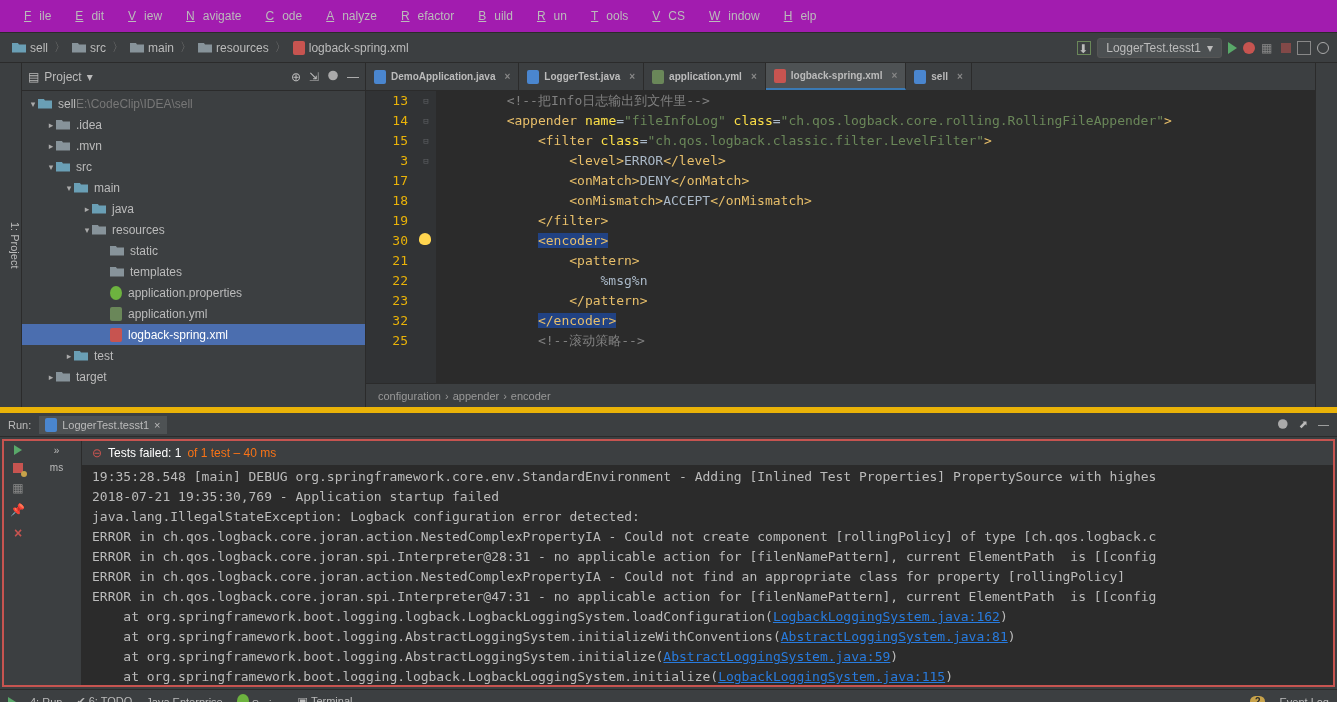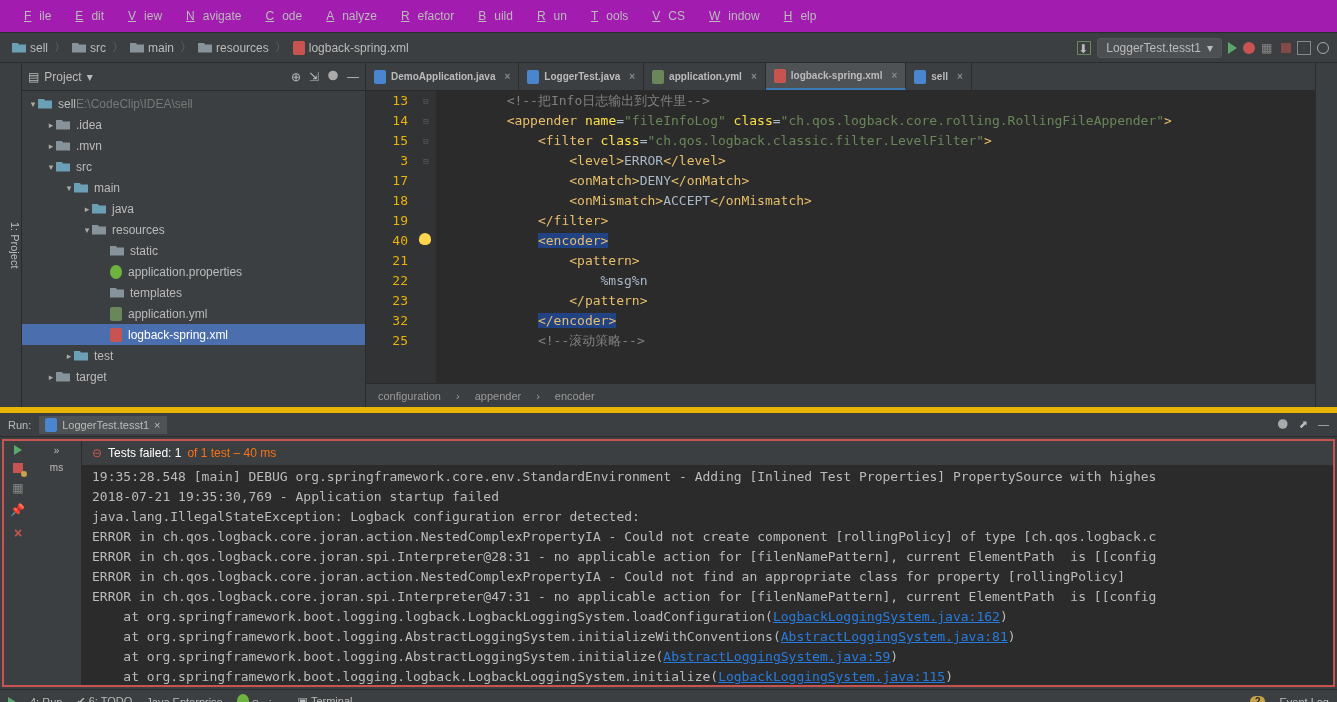--- a/index.html
+++ b/index.html
@@ -40,21 +40,21 @@
 .gutter-nums { width: 50px; background: #313335; color: #eab308; text-align: right; padding: 0 8px 0 0; }
 .fold-gutter { width: 20px; background: #313335; color: #606366; text-align: center; position: relative; }
 .bulb { position: absolute; left: 3px; top: 142px; width: 12px; height: 12px; background: #ffd54f; border-radius: 50% 50% 40% 40%; }
 .code-area { flex: 1; padding-left: 8px; white-space: pre; overflow: hidden; }
 .c-comment { color: #808080; }
 .c-tag { color: #e8bf6a; }
 .c-attr { color: #fde047; }
 .c-string { color: #6a8759; }
 .c-text { color: #a9b7c6; }
 .hl { background: #214283; }
-.breadcrumb-bottom { height: 24px; background: #3c3f41; border-top: 1px solid #2b2b2b; display: flex; align-items: center; padding: 0 12px; gap: 15px; font-size: 11px; color: #999; }
+.breadcrumb-bottom { height: 24px; background: #3c3f41; border-top: 1px solid #2b2b2b; display: flex; align-items: center; padding: 0 12px; gap: 4px; font-size: 11px; color: #999; }
 .run-panel { border-top: 6px solid #eab308; display: flex; flex-direction: column; height: 282px; }
 .run-panel-header { height: 24px; display: flex; align-items: center; justify-content: space-between; padding: 0 8px; background: #3c3f41; border-bottom: 1px solid #2b2b2b; font-size: 11px; }
 .run-panel-body { flex: 1; display: flex; border: 2px solid #c75450; margin: 2px; min-height: 0; }
 .run-left-tools { width: 28px; background: #3c3f41; display: flex; flex-direction: column; align-items: center; padding-top: 4px; gap: 8px; }
 .run-right-tools { width: 50px; background: #3c3f41; border-right: 1px solid #2b2b2b; display: flex; flex-direction: column; align-items: center; padding-top: 4px; gap: 6px; font-size: 10px; }
 .run-content { flex: 1; display: flex; flex-direction: column; min-width: 0; }
 .tests-bar { height: 24px; display: flex; align-items: center; padding: 0 10px; gap: 6px; color: #bbb; font-size: 12px; }
 .tests-failed { color: #ffffff; }
 .console { flex: 1; background: #2b2b2b; color: #bbb; font-family: "Consolas", monospace; font-size: 13px; line-height: 20px; padding: 2px 10px; overflow: hidden; white-space: pre; }
 .console .link { color: #287bde; text-decoration: underline; }
@@ -197,28 +197,28 @@
         </div>
         <div class="tree-item">
           <span class="tree-indent" style="width: 72px;"></span>
           <span class="tree-arrow"></span>
           <span class="icon-folder" style="margin-right: 6px;"></span>
           <span>static</span>
         </div>
         <div class="tree-item">
           <span class="tree-indent" style="width: 72px;"></span>
           <span class="tree-arrow"></span>
+          <span class="icon-folder" style="margin-right: 6px;"></span>
+          <span>templates</span>
+        </div>
+        <div class="tree-item">
+          <span class="tree-indent" style="width: 72px;"></span>
+          <span class="tree-arrow"></span>
           <span class="file-icon fi-spring" style="margin-right: 6px;"></span>
           <span>application.properties</span>
-        </div>
-        <div class="tree-item">
-          <span class="tree-indent" style="width: 72px;"></span>
-          <span class="tree-arrow"></span>
-          <span class="icon-folder" style="margin-right: 6px;"></span>
-          <span>templates</span>
         </div>
         <div class="tree-item">
           <span class="tree-indent" style="width: 72px;"></span>
           <span class="tree-arrow"></span>
           <span class="file-icon fi-yml" style="margin-right: 6px;"></span>
           <span>application.yml</span>
         </div>
         <div class="tree-item selected">
           <span class="tree-indent" style="width: 72px;"></span>
           <span class="tree-arrow"></span>
@@ -269,21 +269,21 @@
       </div>
     <div class="editor-body">
       <div class="gutter-nums">
           <div>13</div>
           <div>14</div>
           <div>15</div>
           <div>3</div>
           <div>17</div>
           <div>18</div>
           <div>19</div>
-          <div>40</div>
+          <div>30</div>
           <div>21</div>
           <div>22</div>
           <div>23</div>
           <div>32</div>
           <div>25</div>
         </div>
       <div class="fold-gutter">
           <div class="bulb"></div>
           <div style="font-size: 9px;"></div>
           <div style="font-size: 9px;">⊟</div>

